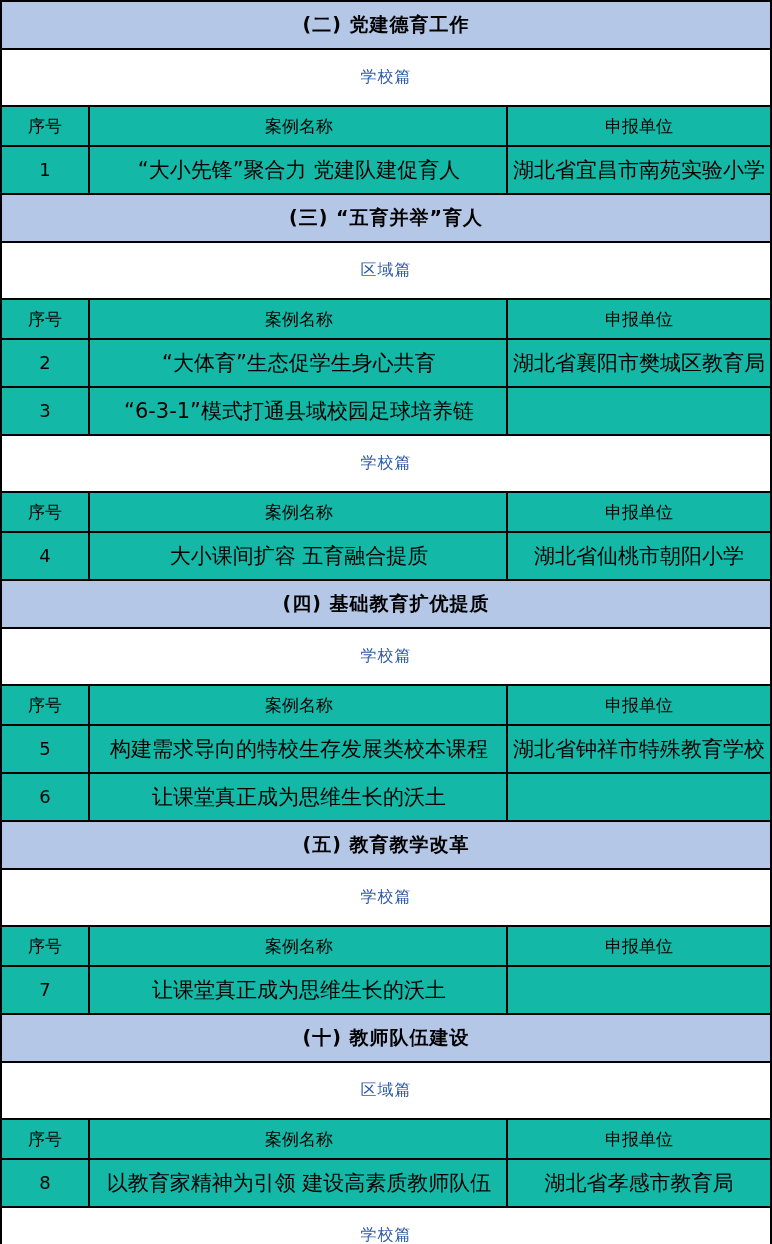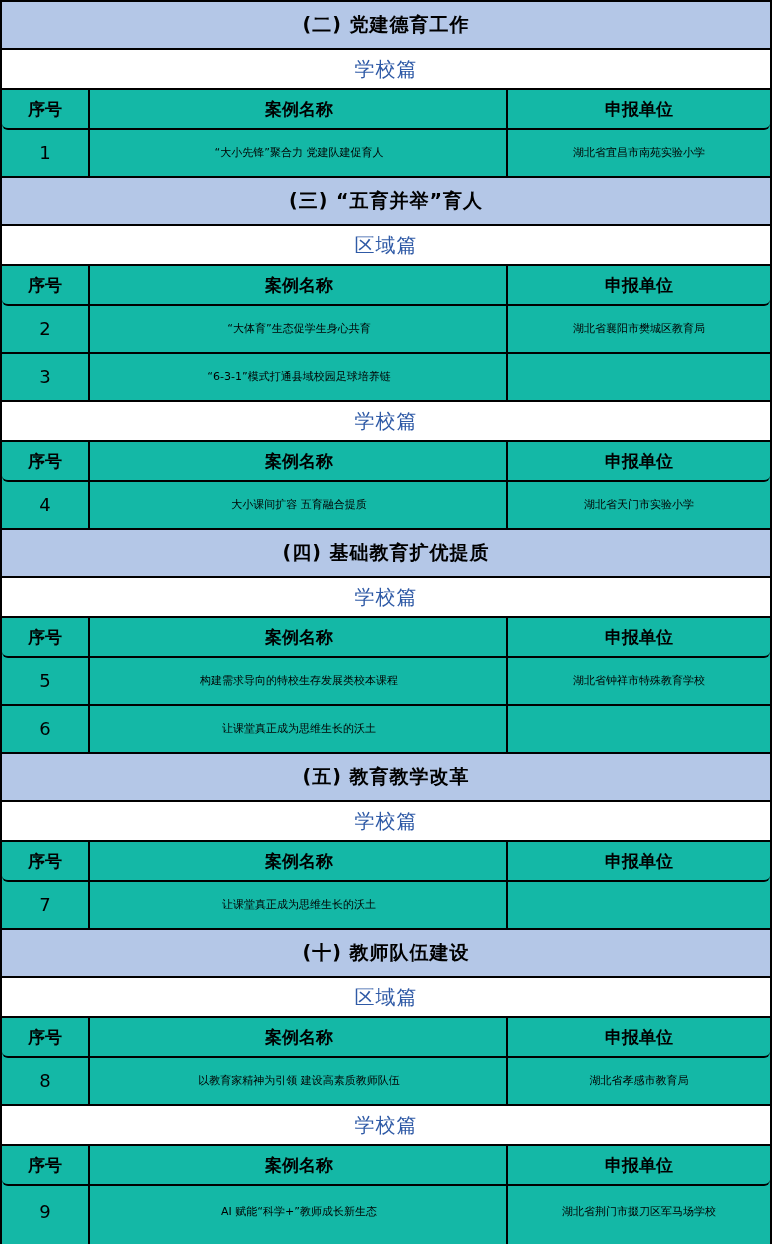--- a/index.html
+++ b/index.html
@@ -29,61 +29,60 @@
     height: 48px;
     background: var(--banner-bg, #b4c7e7);
     display: flex;
     align-items: center;
     justify-content: center;
     font-weight: bold;
     font-size: 19px;
     letter-spacing: 1px;
   }
   .category {
-    height: 40px;
+    height: 57px;
     display: flex;
     align-items: center;
     justify-content: center;
-    font-size: 20px;
+    font-size: 16px;
     color: var(--category-color, #2f5aa6);
     letter-spacing: 1px;
     background: #ffffff;
   }
   .row {
     display: flex;
     align-items: stretch;
   }
   .cell {
     box-sizing: border-box;
     display: flex;
     align-items: center;
     justify-content: center;
     text-align: center;
-    font-size: 11px;
+    font-size: 21px;
     line-height: 1.45;
     padding: 2px 6px;
   }
   .cell.no {
     flex: 0 0 88px;
     border-right: 2px solid #000;
     font-size: 18px;
   }
   .cell.name {
     flex: 0 0 418px;
     border-right: 2px solid #000;
     padding-left: 8px;
   }
   .cell.unit {
     flex: 1 1 auto;
     padding: 2px 4px;
   }
   .header-row {
     min-height: 40px;
-    font-weight: bold;
-    border-radius: 6px;
+    font-weight: normal;
   }
   .header-row .cell {
     font-size: 17px;
   }
   .data-row {
     min-height: 48px;
   }
   .data-row.tall {
     min-height: 90px;
   }
@@ -159,21 +158,21 @@
       </div>
       <div class="block row header-row">
         <div class="cell no">序号</div>
         <div class="cell name">案例名称</div>
         <div class="cell unit">申报单位</div>
       </div>
 
     <div class="block row data-row">
       <div class="cell no">4</div>
       <div class="cell name">大小课间扩容 五育融合提质</div>
-      <div class="cell unit">湖北省天门市实验小学</div>
+      <div class="cell unit">湖北省仙桃市朝阳小学</div>
     </div>
   </div>
   </section>
 
     <section>
       <div class="block banner">
         <span class="banner-text">(四) 基础教育扩优提质</span>
       </div>
 
     <div>

